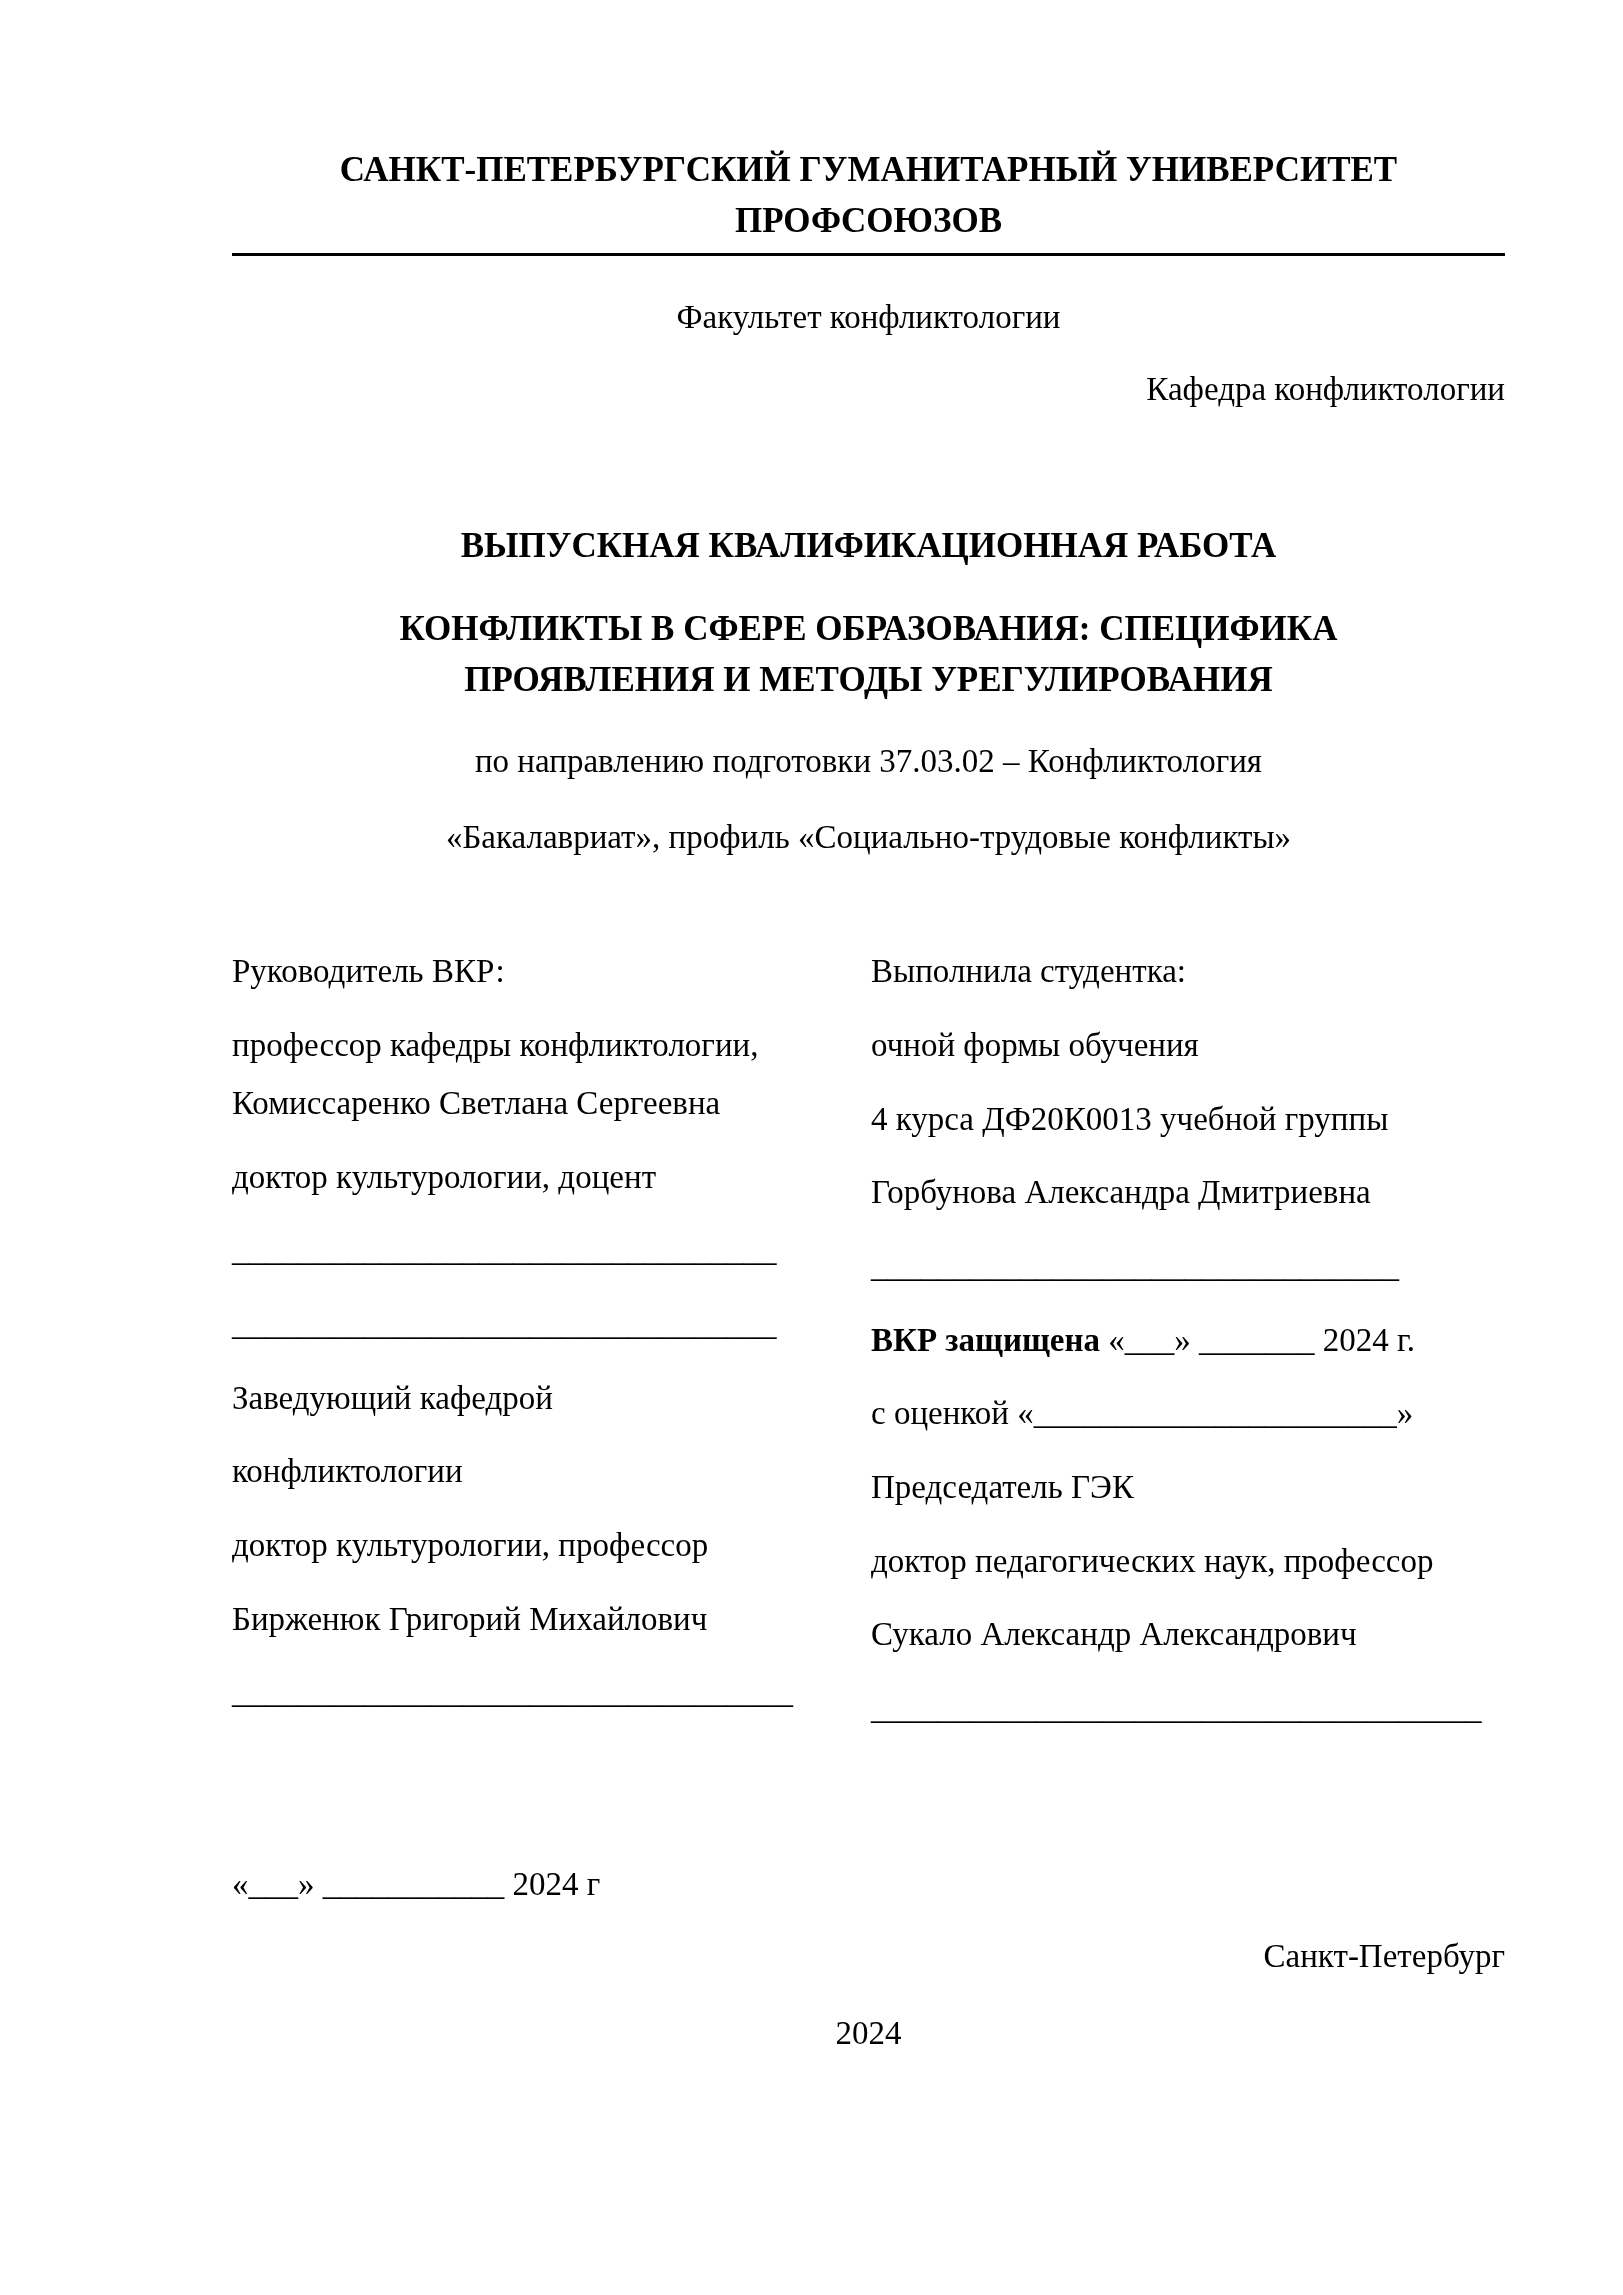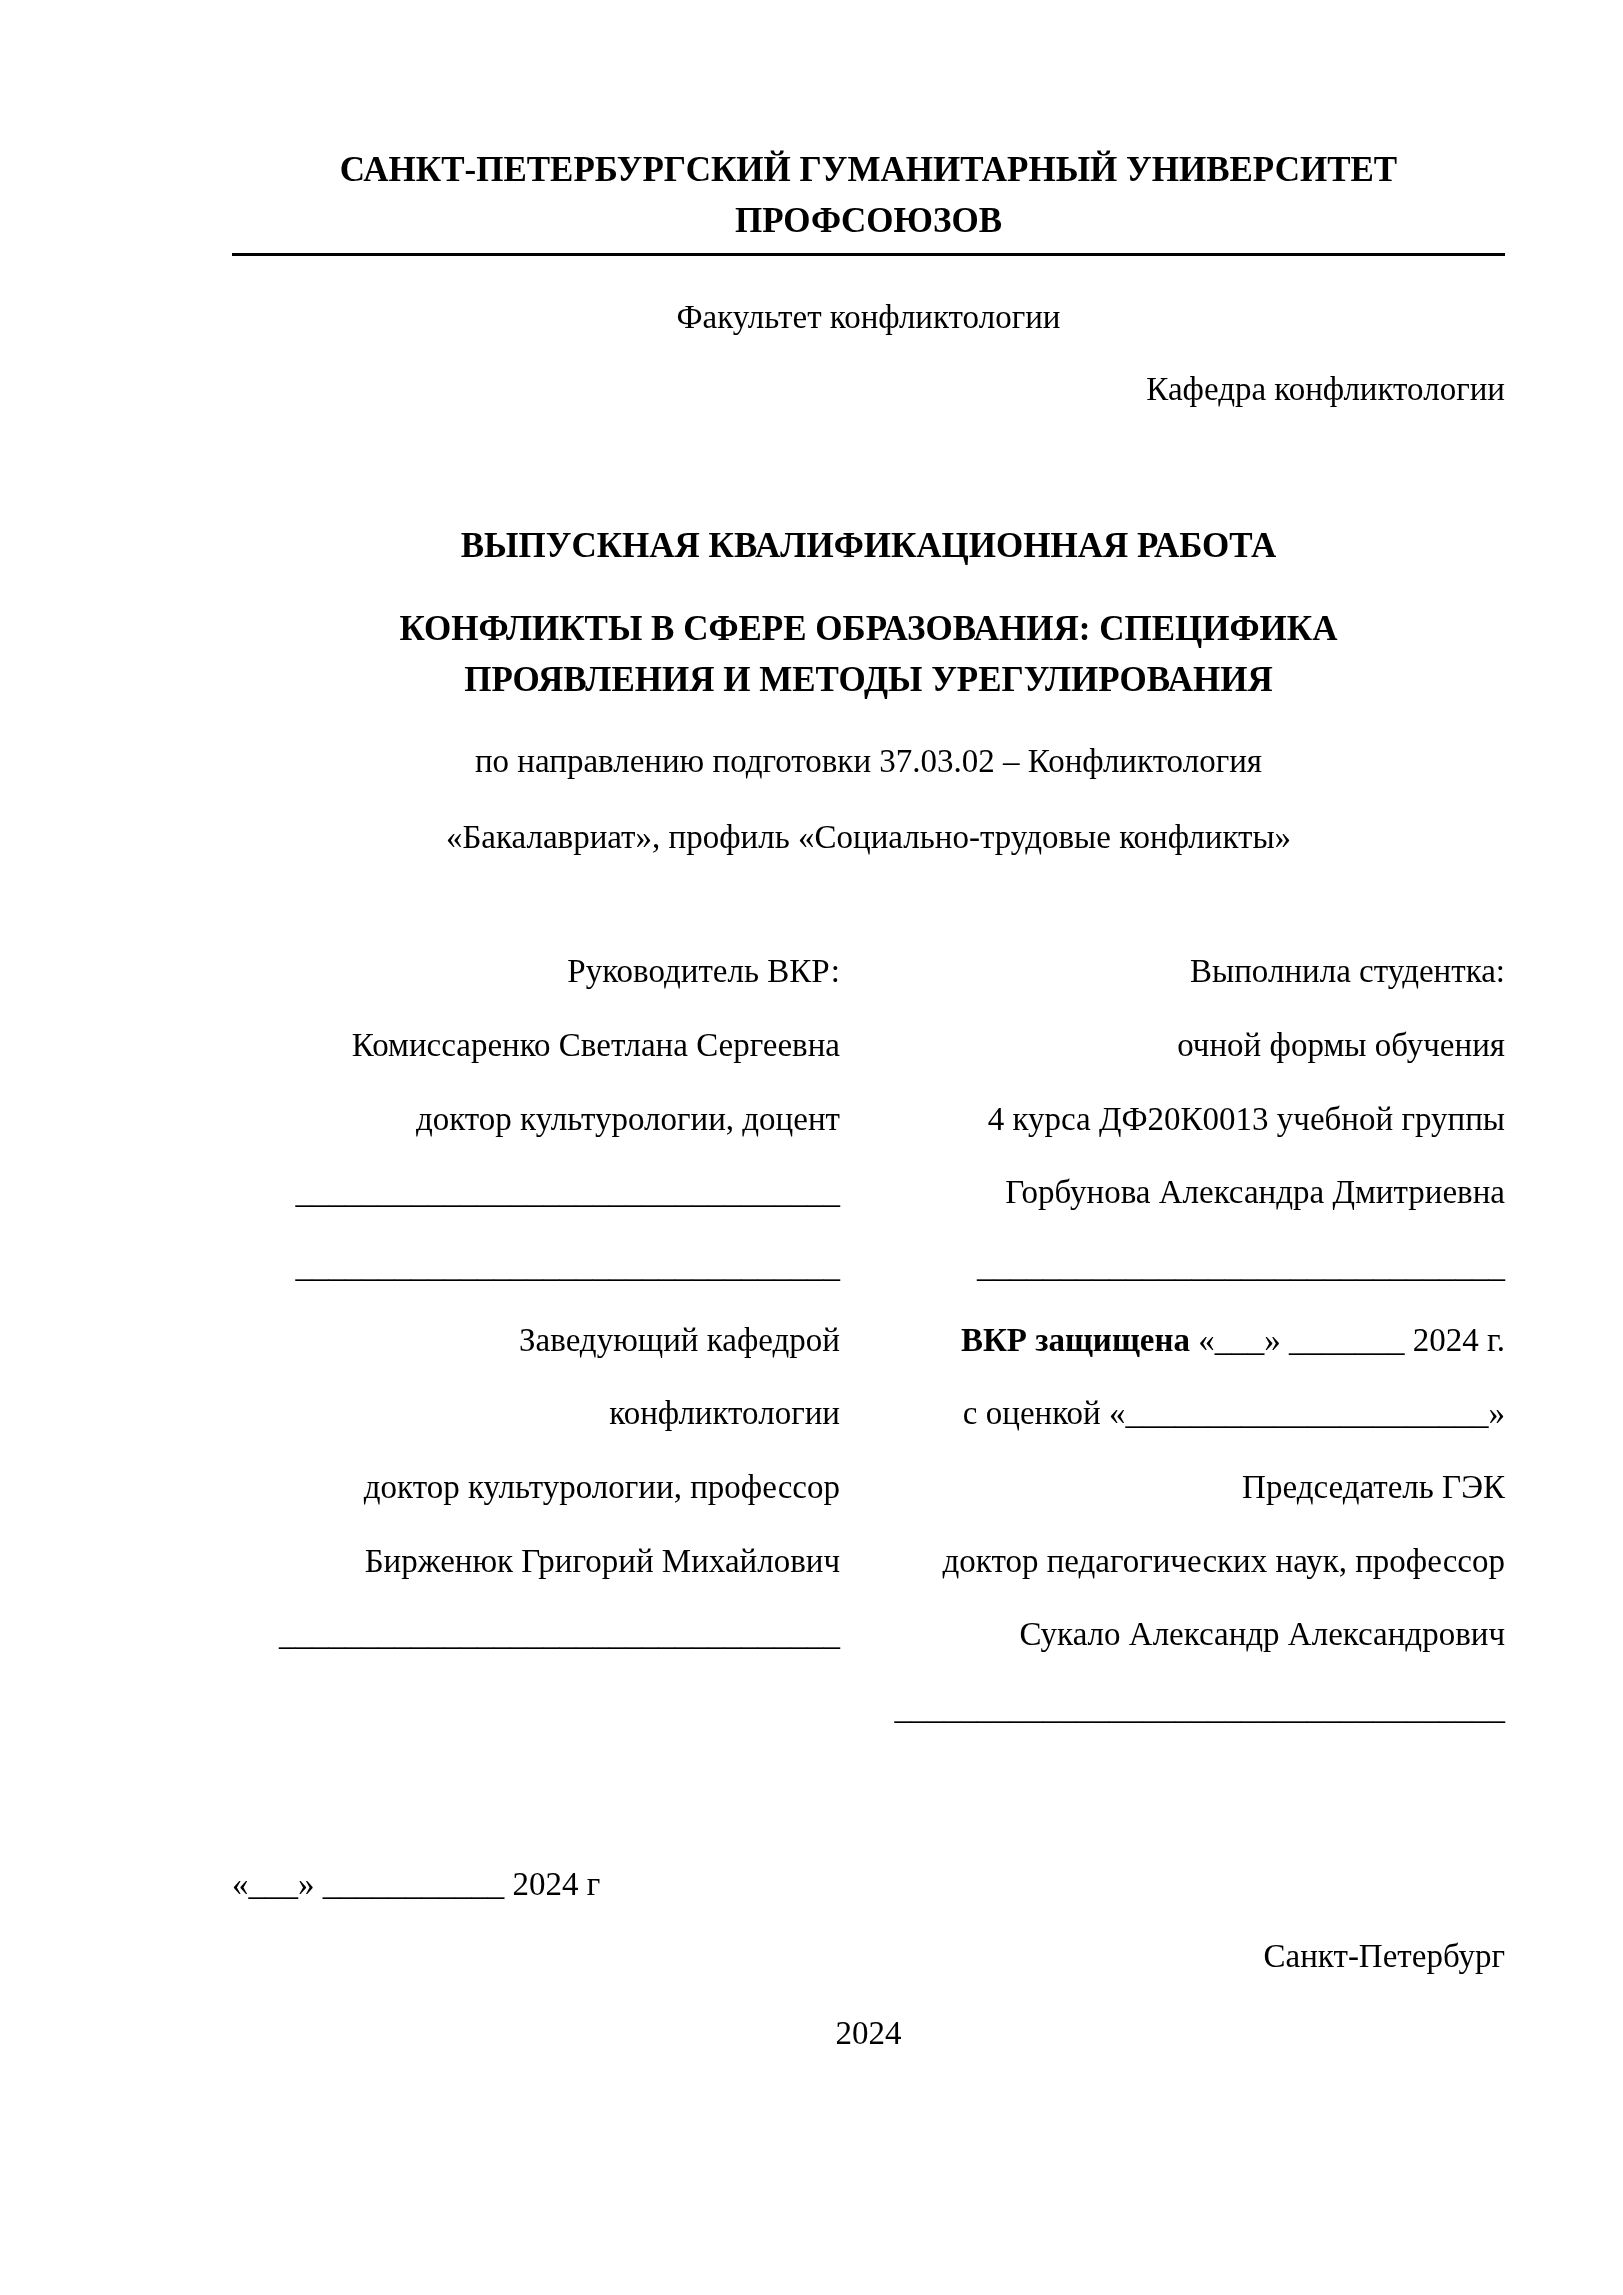--- a/index.html
+++ b/index.html
@@ -26,21 +26,21 @@
   }
   .faculty   { text-align: center; margin-top: 43px; }
   .department{ text-align: right;  margin-top: 35px; }
   .work-type { text-align: center; font-weight: bold; font-size: 35px; margin-top: 118px; font-family: Liberation Serif, serif; }
   .title     { text-align: center; font-weight: bold; font-size: 35px; line-height: 1.45; margin-top: 38px; }
   .direction { text-align: center; margin-top: 38px; }
   .profile   { text-align: center; margin-top: 39px; }
   .columns   { display: flex; margin-top: 86px; }
   .col-left  { flex: 0 0 639px; width: 639px; padding-right: 31px; }
   .col-right { flex: 1; }
-  p.line { margin: 0 0 15.7px 0; line-height: 58px; white-space: nowrap; text-align: right; }
+  p.line { margin: 0 0 15.7px 0; line-height: 58px; white-space: nowrap; }
   p.line.tight { margin-bottom: 0; }
   p.line.gap-top { margin-top: 15.7px; }
   .bold { font-weight: bold; }
   .footer-date { margin: 102px 0 0 0; line-height: 58px; }
   .city { text-align: right; margin: 14px 0 0 0; line-height: 58px; }
   .year { text-align: center; margin: 19px 0 0 0; line-height: 58px; }
 </style>
 </head>
 <body>
 
@@ -61,20 +61,21 @@
     <div>ПРОЯВЛЕНИЯ И МЕТОДЫ УРЕГУЛИРОВАНИЯ</div>
   </div>
 
   <div class="direction">по направлению подготовки 37.03.02 – Конфликтология</div>
   <div class="profile">«Бакалавриат», профиль «Социально-трудовые конфликты»</div>
 
   <div class="columns">
 
     <div class="col-left">
       <p class="line">Руководитель ВКР:</p>
+      <p class="line tight">профессор кафедры конфликтологии,</p>
       <p class="line">Комиссаренко Светлана Сергеевна</p>
       <p class="line">доктор культурологии, доцент</p>
       <p class="line gap-top">_________________________________</p>
       <p class="line">_________________________________</p>
       <p class="line">Заведующий кафедрой</p>
       <p class="line">конфликтологии</p>
       <p class="line">доктор культурологии, профессор</p>
       <p class="line">Бирженюк Григорий Михайлович</p>
       <p class="line">__________________________________</p>
     </div>

